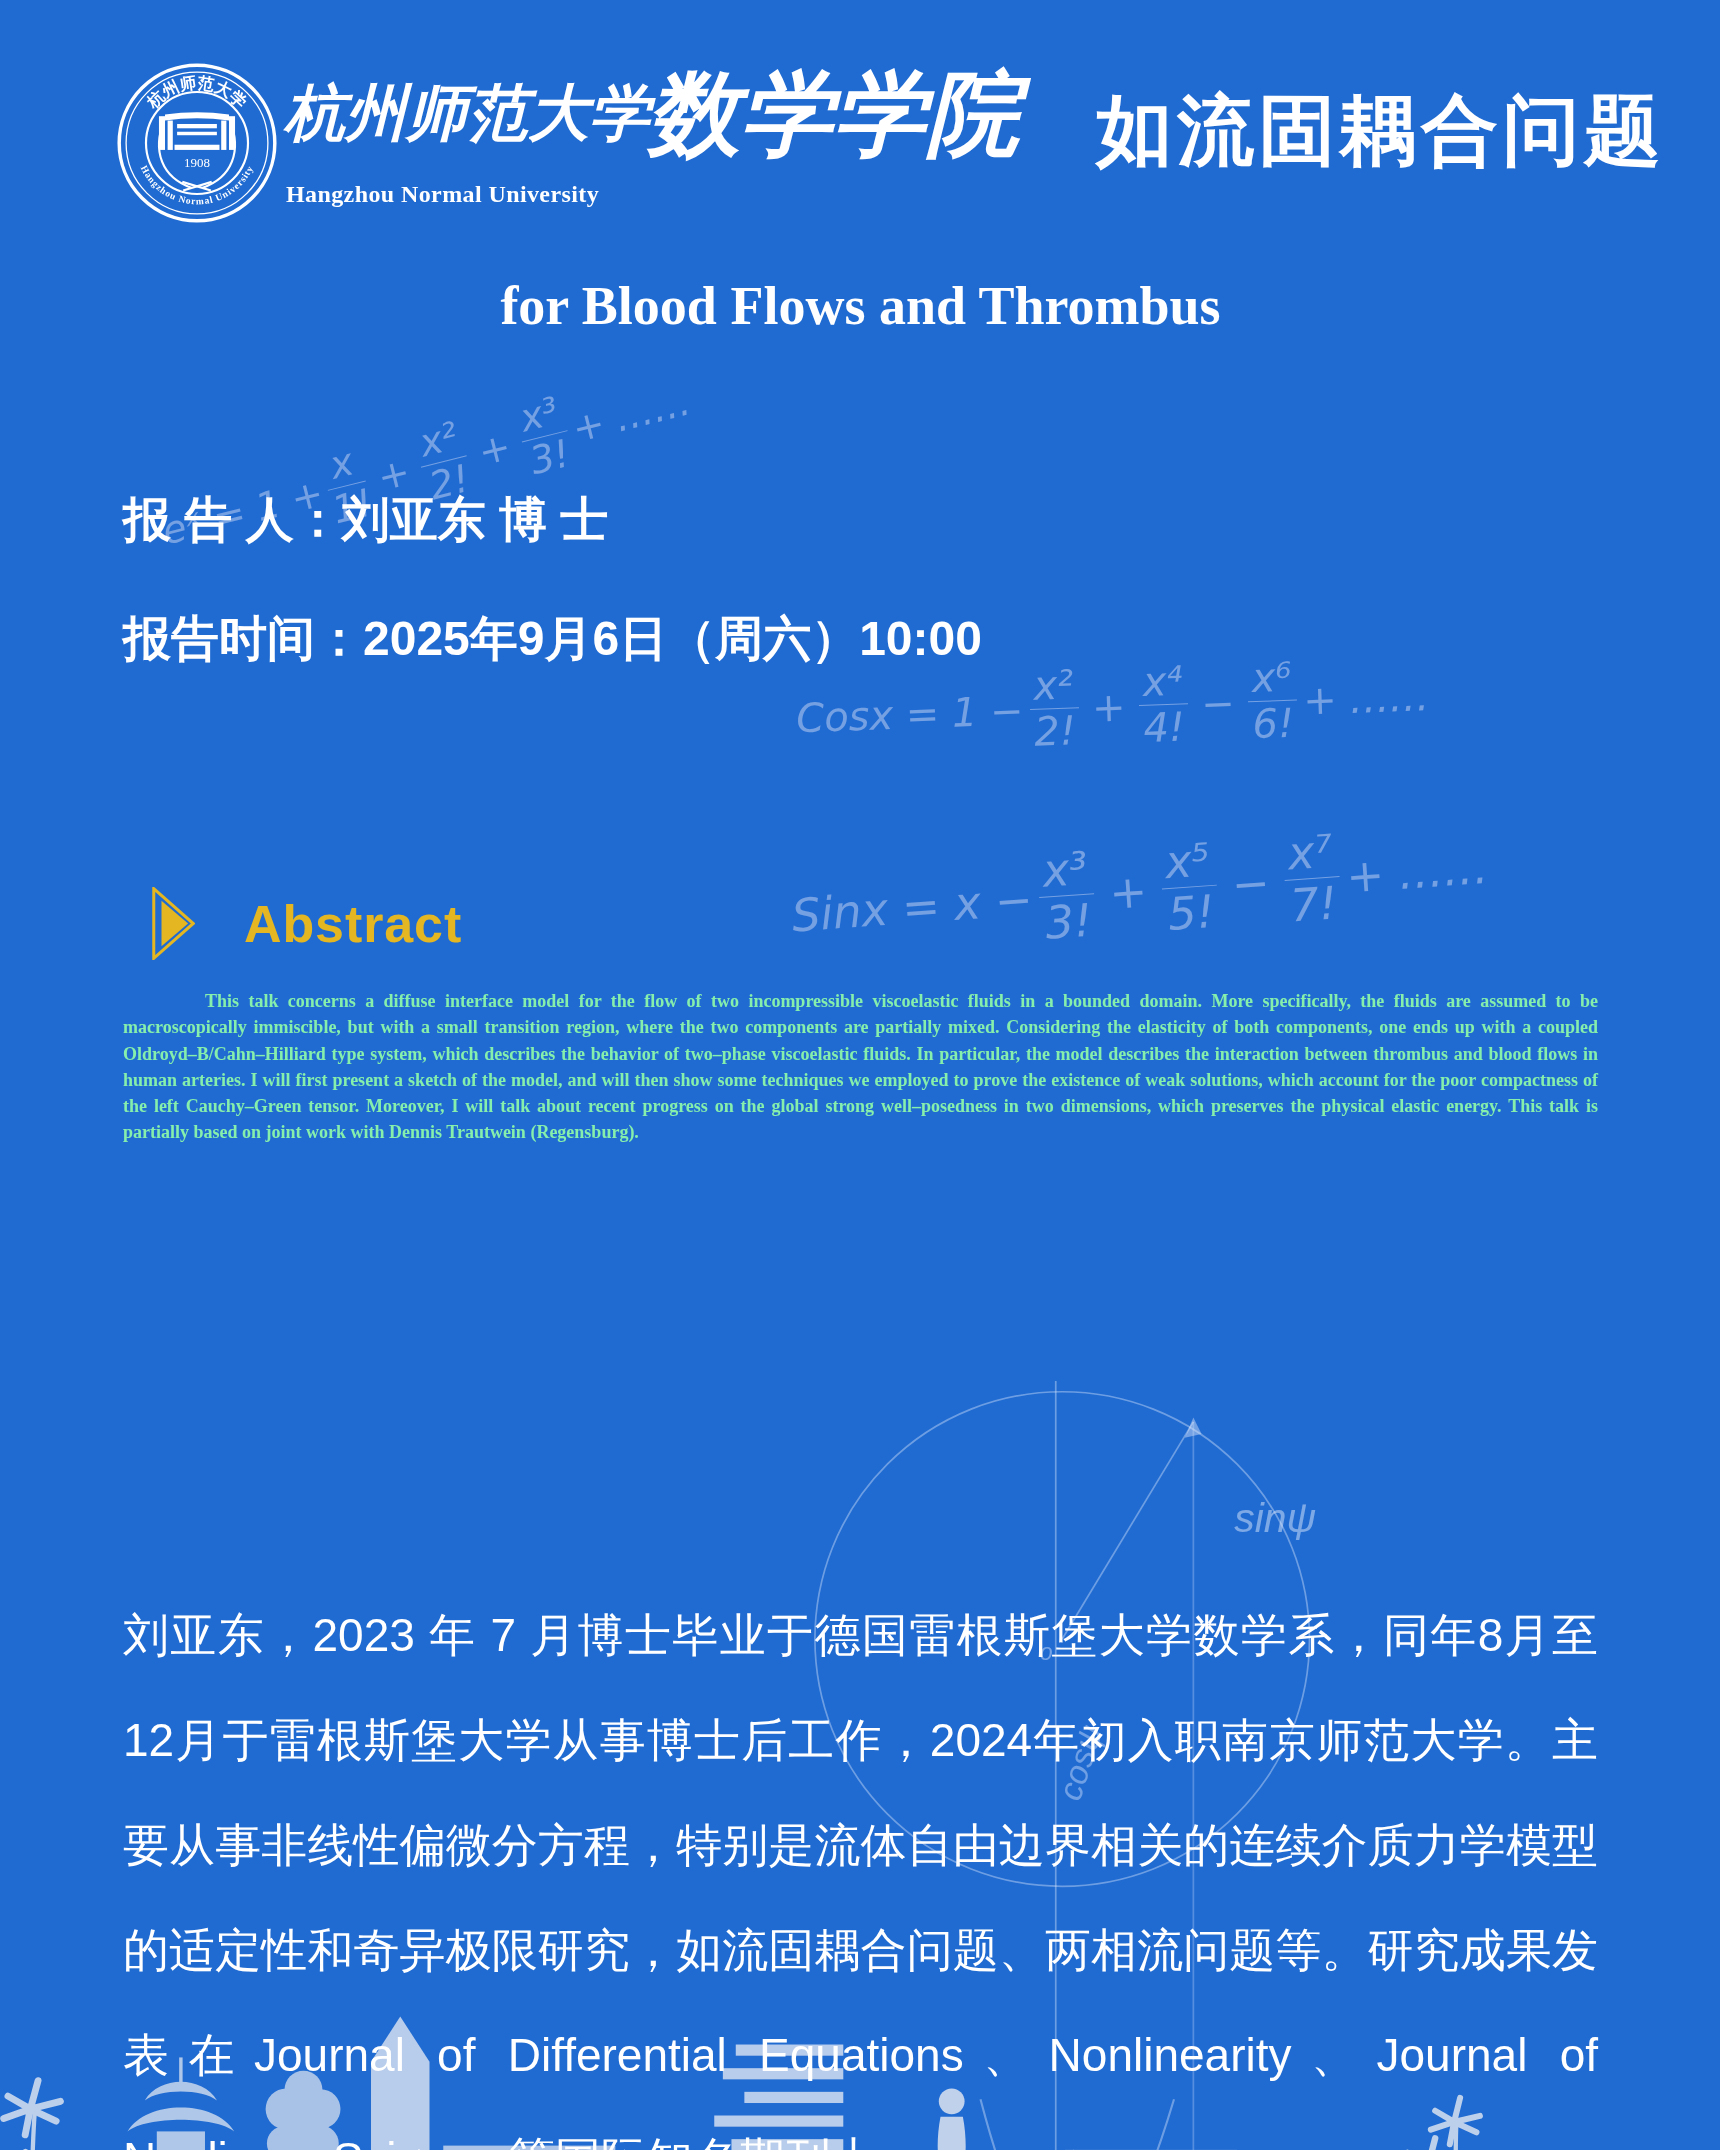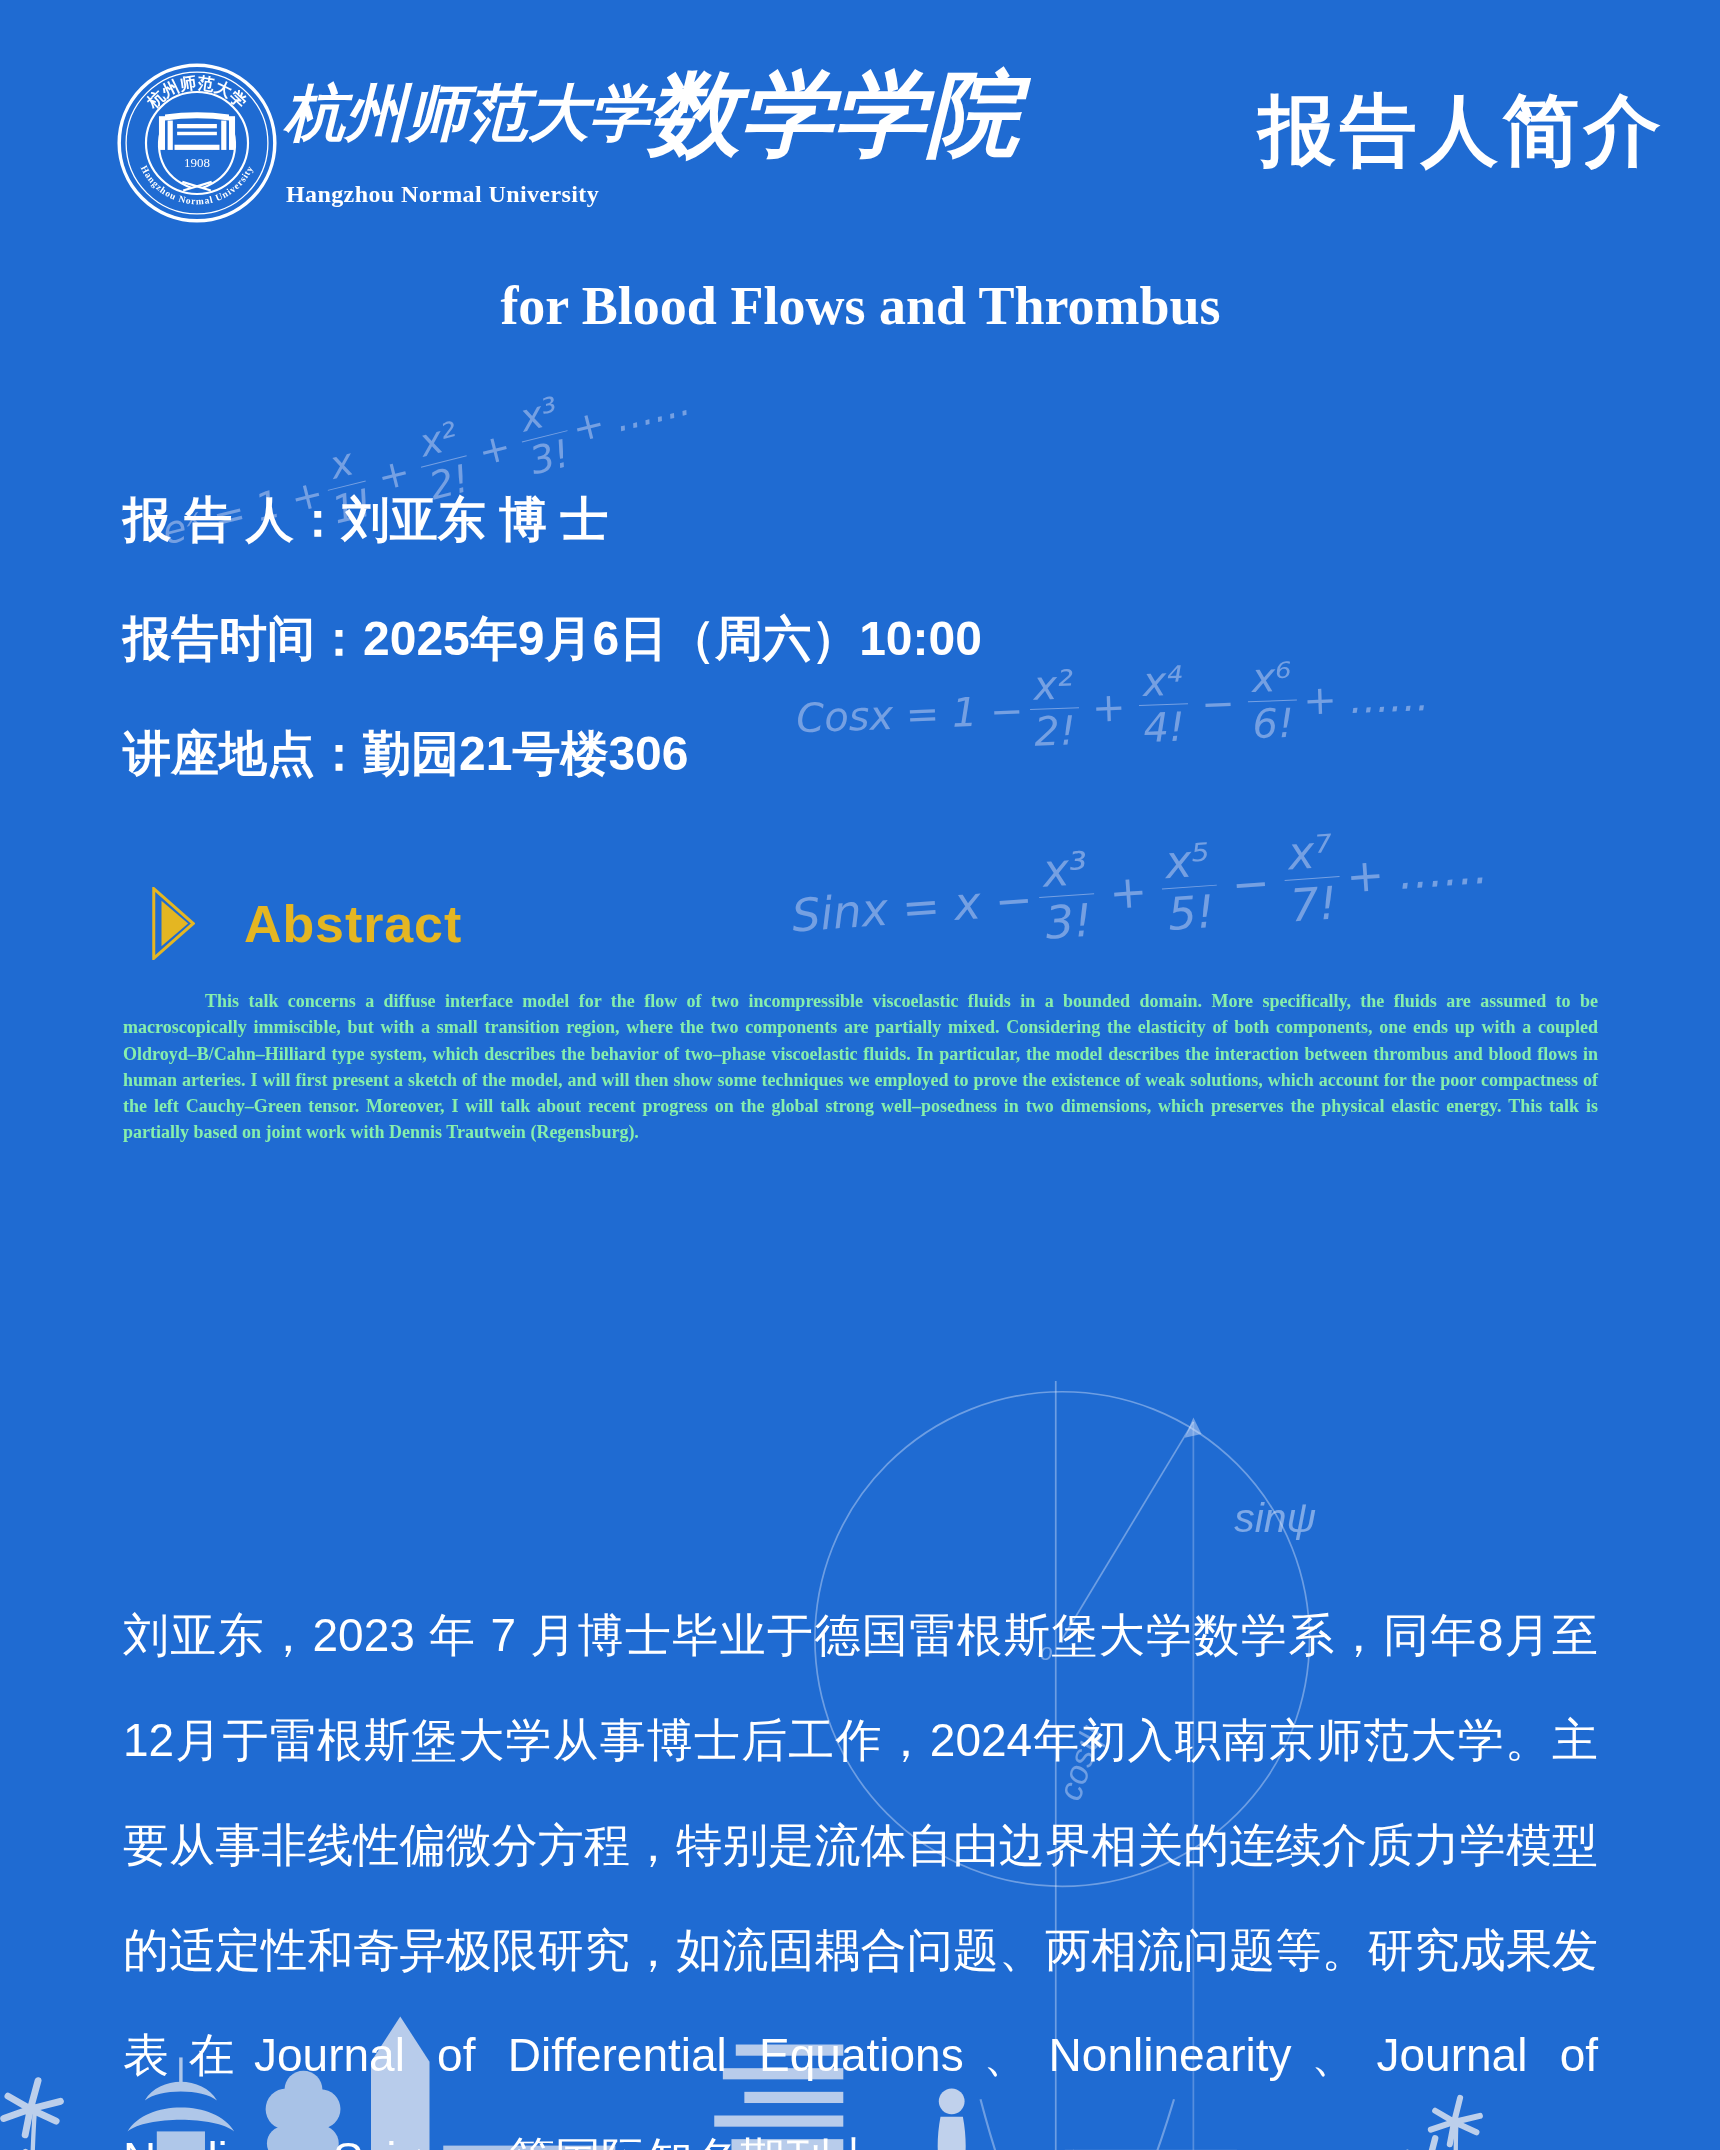--- a/index.html
+++ b/index.html
@@ -111,29 +111,28 @@
       <path d="M116,140 C88,210 110,272 180,296"></path>
       <path d="M268,140 C296,210 274,272 204,296"></path>
       <path d="M160,302 L226,282"></path>
       <path d="M224,302 L158,282"></path>
     </g>
   </svg>
 
   <div class="univ-cn">杭州师范大学</div>
   <div class="univ-en">Hangzhou Normal University</div>
   <div class="school-cn">数学学院</div>
-  <div class="series-name">报告人简介</div>
+  <div class="series-name">如流固耦合问题</div>
 
   <div class="title">
     <div>for Blood Flows and Thrombus</div>
   </div>
 
   <div class="info info1">报 告 人：刘亚东 博 士</div>
   <div class="info info2">报告时间：2025年9月6日（周六）10:00</div>
-  <div class="info info3">讲座地点：勤园21号楼306</div>
 
   <div class="sec-head abstract-head">
     <svg class="tri" viewBox="0 0 100 170" xmlns="http://www.w3.org/2000/svg">
       <polygon points="4,4 96,85 4,166" fill="none" stroke="#e4b622" stroke-width="7"></polygon>
       <polygon points="22,32 84,85 22,138" fill="#e4b622"></polygon>
     </svg>
     <span class="abstract-label">Abstract</span>
   </div>
   <div class="abstract-body">This talk concerns a diffuse interface model for the flow of two incompressible viscoelastic fluids in a bounded domain. More specifically, the fluids are assumed to be macroscopically immiscible, but with a small transition region, where the two components are partially mixed. Considering the elasticity of both components, one ends up with a coupled Oldroyd–B/Cahn–Hilliard type system, which describes the behavior of two–phase viscoelastic fluids. In particular, the model describes the interaction between thrombus and blood flows in human arteries. I will first present a sketch of the model, and will then show some techniques we employed to prove the existence of weak solutions, which account for the poor compactness of the left Cauchy–Green tensor. Moreover, I will talk about recent progress on the global strong well–posedness in two dimensions, which preserves the physical elastic energy. This talk is partially based on joint work with Dennis Trautwein (Regensburg).</div>
 

